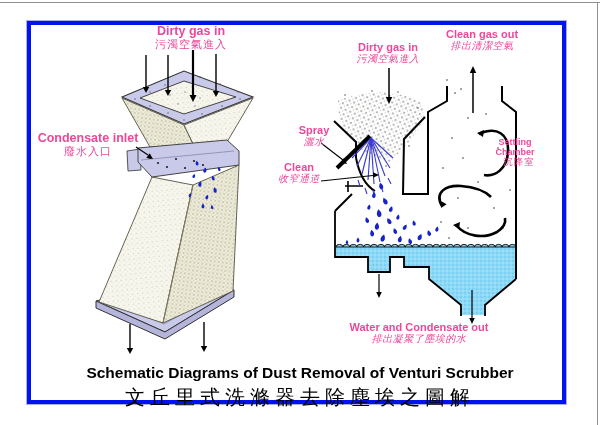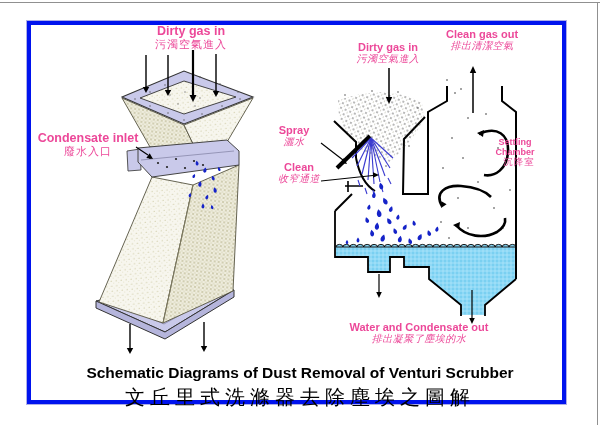--- a/index.html
+++ b/index.html
@@ -294,21 +294,21 @@
   </div>
 
   <div class="lbl sz11" style="left:338px;top:41px;width:100px;">
     <span class="en">Dirty gas in</span>
     <span class="zh">污濁空氣進入</span>
   </div>
   <div class="lbl sz11" style="left:424px;top:28px;width:116px;">
     <span class="en">Clean gas out</span>
     <span class="zh">排出清潔空氣</span>
   </div>
-  <div class="lbl sz11" style="left:270px;top:124px;width:48px;">
+  <div class="lbl sz11" style="left:290px;top:124px;width:48px;">
     <span class="en">Spray</span>
     <span class="zh">灑水</span>
   </div>
   <div class="lbl sz11" style="left:270px;top:161px;width:58px;">
     <span class="en">Clean</span>
     <span class="zh">收窄通道</span>
   </div>
   <div class="lbl sz9" style="left:430px;top:137px;width:74px;margin-left:48px;">
     <span class="en">Settling Chamber</span>
     <span class="zh">沉降室</span>

